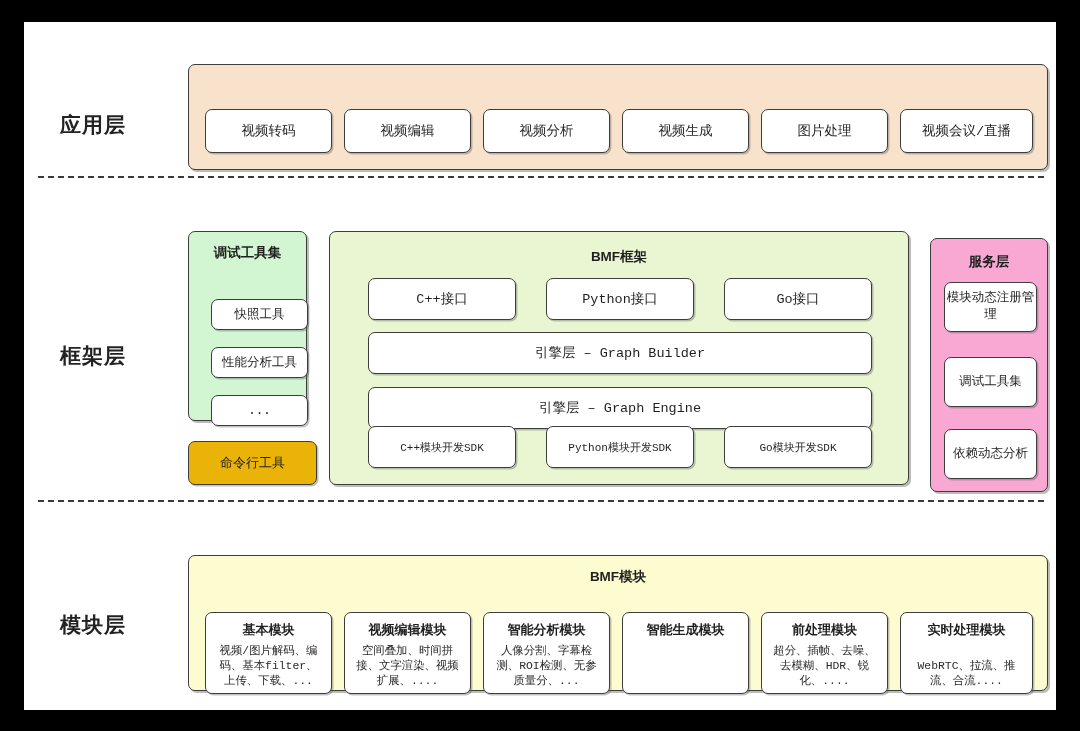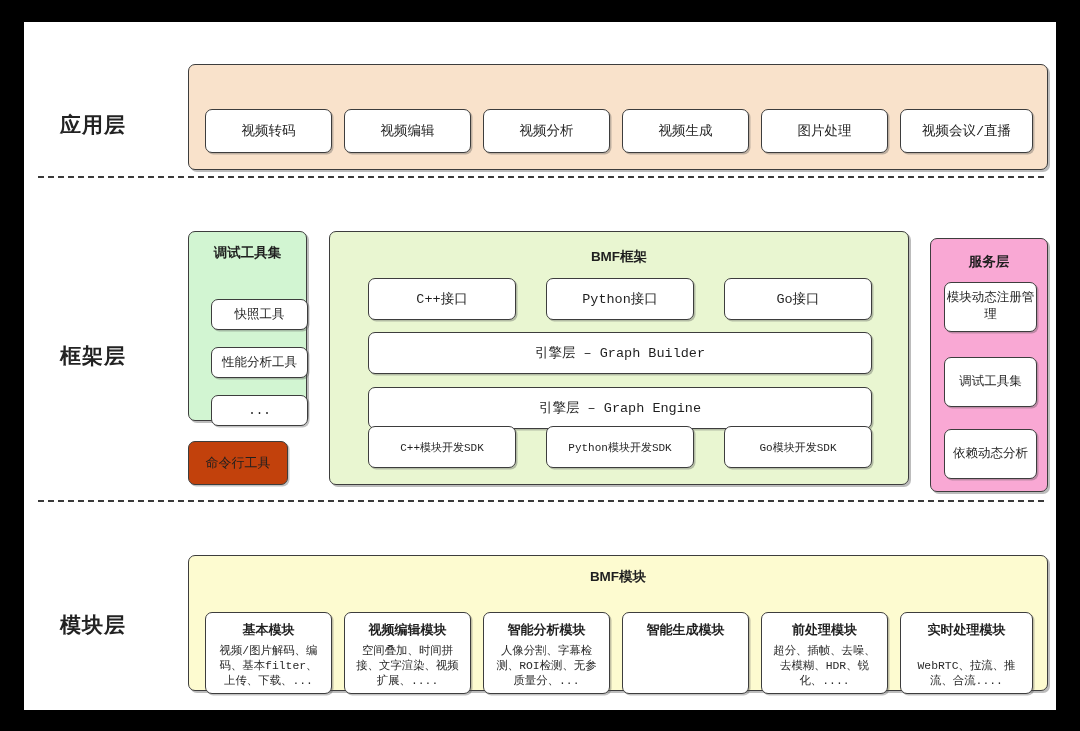--- a/index.html
+++ b/index.html
@@ -95,22 +95,22 @@
     left: 164px; top: 209px; width: 119px; height: 190px;
     background: #d2f5d2;
   }
   #debug-group .grp-title { top: 12px; }
   .debug-item {
     left: 22px; width: 97px; height: 31px;
     font-size: 12.5px;
     margin-top: 24px;
   }
   #cli-box {
-    left: 164px; top: 419px; width: 100px; height: 44px;
-    background: #c2410c;
+    left: 164px; top: 419px; width: 129px; height: 44px;
+    background: #eab308;
     font-size: 13px; font-weight: 400;
   }
 
   #fw-group {
     left: 305px; top: 209px; width: 580px; height: 254px;
     background: #e9f6d1;
   }
   #fw-group .grp-title { top: 16px; }
   .fw-api {
     top: 46px; height: 42px; width: 148px;

